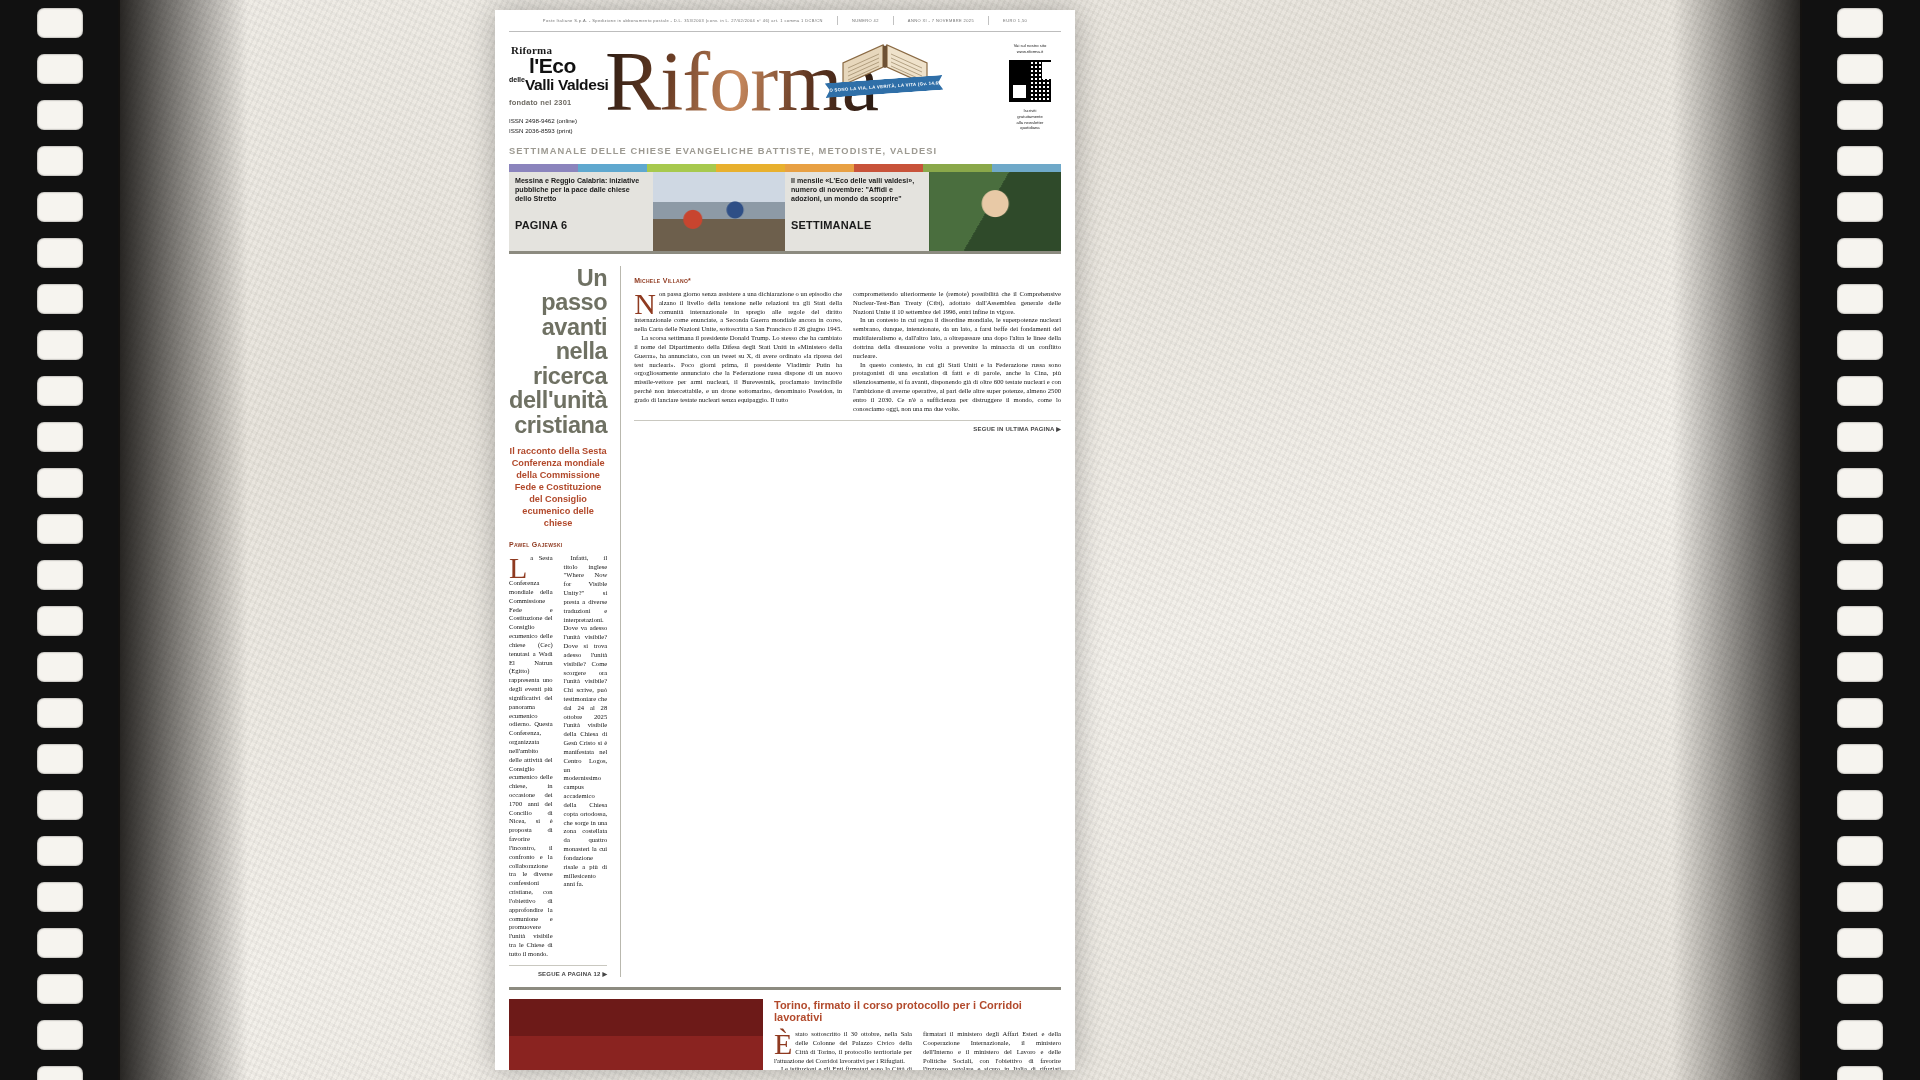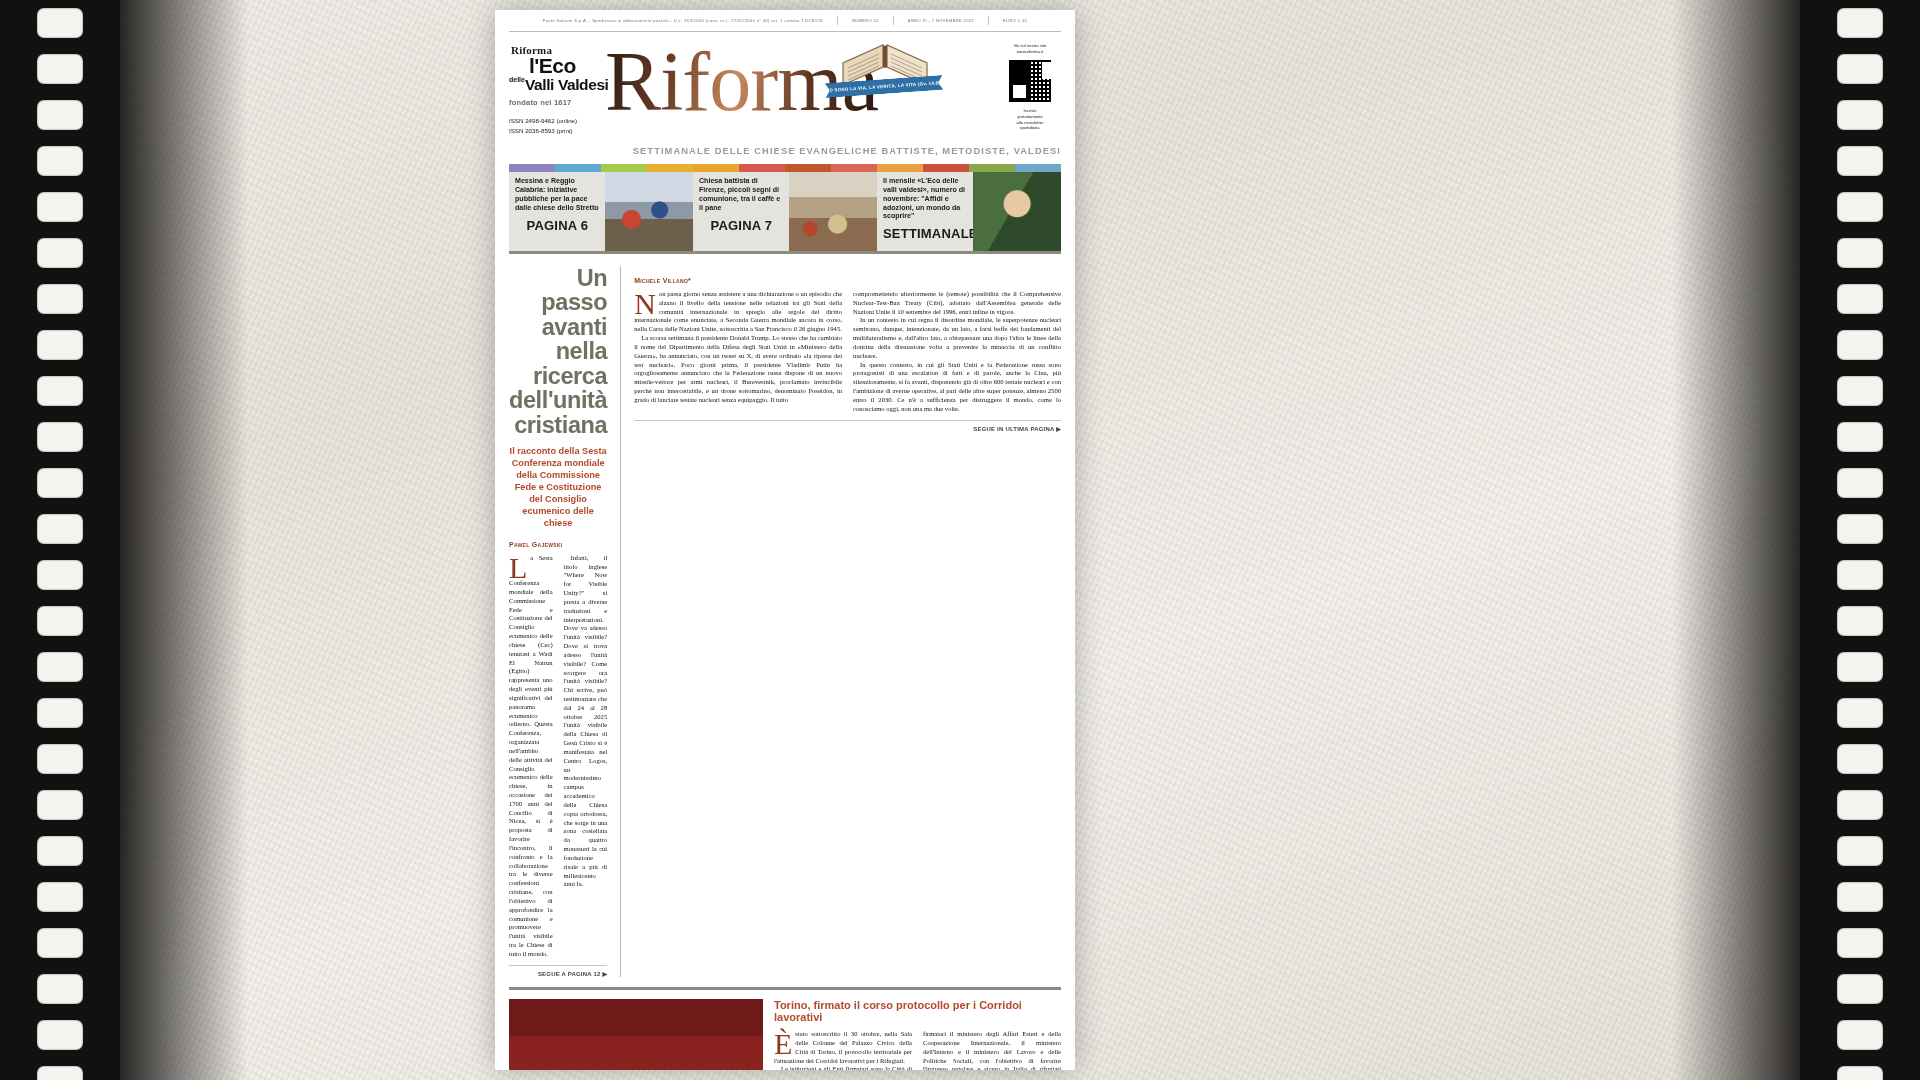--- a/index.html
+++ b/index.html
@@ -121,37 +121,37 @@
   }
   .qr-img:before,.qr-img:after{
     content:""; position:absolute; width:13px; height:13px;
     border:3px solid #000; background:#fff;
   }
   .qr-img:before{ top:1px; left:1px; box-shadow:31px 0 0 -1px #fff, 31px 0 0 2px #000 inset; }
   .qr-img:after{ bottom:1px; left:1px; }
   .qr-bot{ font-size:4.2px; font-family:"Liberation Sans", sans-serif; color:#222; line-height:1.35; }
 
   .tagline{
-    text-align:right; font-family:"Liberation Sans", sans-serif;
+    text-align:left; font-family:"Liberation Sans", sans-serif;
     font-size:9.3px; letter-spacing:1.1px; color:#9d9a92; font-weight:600;
     margin-top:-4px; padding-bottom:6px;
   }
 
   
   .teasers{ display:flex; height:90px; margin-top:2px; border-bottom:3px solid #8c8b80; }
   .teaser{ display:flex; flex-direction:column; flex:1 1 0; min-width:0; }
   .teaser .bar{ height:8px; display:flex; }
   .teaser .bar i{ flex:1 1 0; display:block; }
   .teaser .body{ flex:1 1 auto; display:flex; min-height:0; background:#e4e3de; }
   .teaser .txt{
     width:52%; padding:5px 5px 11px 6px;
     font-family:"Liberation Sans", sans-serif; font-weight:700;
     font-size:7.1px; line-height:1.26; color:#1a1a1a;
   }
-  .teaser .pag{ font-size:13px; margin-top:5px; letter-spacing:.2px;text-align:center; }
+  .teaser .pag{ font-size:11px; margin-top:15px; letter-spacing:.2px; }
   .teaser .pic{ width:48%; background-size:cover; background-position:center; }
   .pic-a{ background:
       radial-gradient(circle at 30% 60%, #c8452f 0 9px, transparent 10px),
       radial-gradient(circle at 62% 48%, #2f4f86 0 8px, transparent 9px),
       linear-gradient(#cfd8e3 0 38%, #8d9aa6 38% 60%, #6d5f4c 60% 100%); }
   .pic-b{ background:
       radial-gradient(circle at 24% 72%, #b6452f 0 7px, transparent 8px),
       radial-gradient(circle at 55% 66%, #d4c08c 0 9px, transparent 10px),
       linear-gradient(#d9d2c2 0 32%, #b4a083 32% 58%, #8a6b4f 58% 100%); }
   .pic-c{ background:
@@ -295,21 +295,21 @@
   <div id="page-inner">
 
     <div class="masthead">
 
       <div class="eco-block">
         <div class="eco-riforma">Riforma</div>
         <div class="eco-eco">l'Eco</div>
         <div style="white-space:nowrap;">
           <span class="eco-della">delle</span><span class="eco-valli">Valli Valdesi</span>
         </div>
-        <div class="eco-fond">fondato nel 1617</div>
+        <div class="eco-fond">fondato nel 2301</div>
         <div class="eco-issn">
           <div>ISSN 2498-9462 (online)</div>
           <div>ISSN 2036-8593 (print)</div>
         </div>
       </div>
 
       <div class="logo-block">
         <div class="riforma-word">Riforma</div>
 
         <svg class="bible-icon" viewBox="0 0 92 58">
@@ -353,35 +353,20 @@
           <div class="body">
             <div class="txt">
               <div>Messina e Reggio Calabria: iniziative pubbliche per la pace dalle chiese dello Stretto</div>
               <div class="pag">PAGINA 6</div>
             </div>
             <div class="pic pic-a"></div>
           </div>
         </div>
         <div class="teaser">
           <div class="bar">
-            <i style="background: rgb(232, 165, 39);"></i>
-            <i style="background: rgb(214, 90, 78);"></i>
-            <i style="background: rgb(193, 88, 44);"></i>
-            <i style="background: rgb(217, 103, 90);"></i>
-          </div>
-          <div class="body">
-            <div class="txt">
-              <div>Chiesa battista di Firenze, piccoli segni di comunione, tra il caffè e il pane</div>
-              <div class="pag">PAGINA 7</div>
-            </div>
-            <div class="pic pic-b"></div>
-          </div>
-        </div>
-        <div class="teaser">
-          <div class="bar">
             <i style="background: rgb(232, 160, 67);"></i>
             <i style="background: rgb(200, 83, 58);"></i>
             <i style="background: rgb(138, 168, 74);"></i>
             <i style="background: rgb(111, 169, 201);"></i>
           </div>
           <div class="body">
             <div class="txt">
               <div>Il mensile «L'Eco delle valli valdesi», numero di novembre: "Affidi e adozioni, un mondo da scoprire"</div>
               <div class="pag">SETTIMANALE</div>
             </div>

